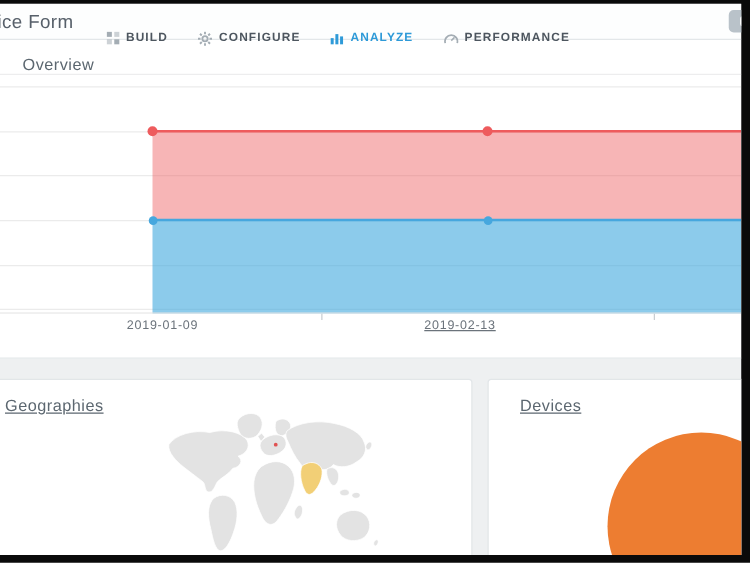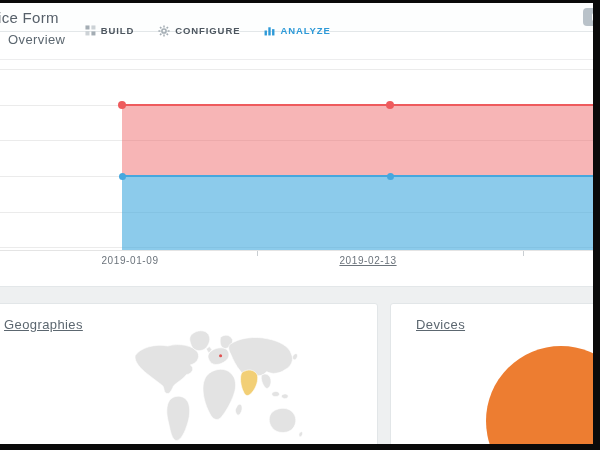--- a/index.html
+++ b/index.html
@@ -18,22 +18,22 @@
     font-size:9.5px; font-weight:700; letter-spacing:0.9px; color:#4d565f; }
   .nav-item .nicon { display:block; }
   .nav-item.active { color:#2e9ad8; }
   .tb-btn { position:absolute; top:5px; left:583px; width:27px; height:18px;
     background:#b9c2c9; border-radius:4px; border:none; display:flex;
     align-items:center; justify-content:center; cursor:pointer; }
   .tb-btn .glyph { width:10px; height:8px; background:#fff; border-radius:2px; opacity:.95; }
 
   
   .panel { background:#ffffff; border-bottom:1px solid #e3e7e9; }
-  .panel-header { height:28px; display:flex; align-items:flex-start;
-    border-bottom:1px solid #ededee; padding-left:8px; }
+  .panel-header { height:28px; display:flex; align-items:flex-end;
+    border-bottom:1px solid #ededee; padding-left:18px; }
   .panel-title { font-size:13px; color:#5c6770; letter-spacing:0.4px; }
   .chart-wrap { position:relative; height:191px; width:593px; overflow:hidden; }
   .gridline { position:absolute; left:0; width:593px; height:1px; background:#ebebeb; }
   .axis-line { position:absolute; left:0; bottom:0; width:593px; height:1px; background:#e4e4e4; }
   .area { position:absolute; }
   .series-line { position:absolute; height:2px; }
   .dot { position:absolute; border-radius:50%; }
   .xaxis { position:relative; height:22px; width:510px; }
   .xlabel { position:absolute; top:4px; transform:translateX(-50%);
     font-size:10px; color:#6b737b; letter-spacing:0.6px; white-space:nowrap; }
@@ -83,20 +83,29 @@
       </div>
       <div class="nav-item active">
         <svg class="nicon" width="11" height="11" viewBox="0 0 12 12">
           <g fill="#2e9ad8">
               <rect x="0.6" y="6" width="2.6" height="5.4"></rect>
               <rect x="4.7" y="2.5" width="2.6" height="8.9"></rect>
               <rect x="8.8" y="4.5" width="2.6" height="6.9"></rect>
             </g>
         </svg>
         <span>ANALYZE</span>
+      </div>
+      <div class="nav-item">
+        <svg class="nicon" width="12" height="12" viewBox="0 0 12 12">
+          <g stroke="#a4adb4" stroke-width="1.4" fill="none">
+            <path d="M1.2 9.5 A5 5 0 1 1 10.8 9.5"></path>
+            <path d="M6 7.5 L8.6 4.9" stroke-width="1.2"></path>
+          </g>
+        </svg>
+        <span>PERFORMANCE</span>
       </div>
     </div>
 
     <button class="tb-btn">
       <span class="glyph"></span>
     </button>
   </div>
 
   <div class="panel">
     <div class="panel-header">

